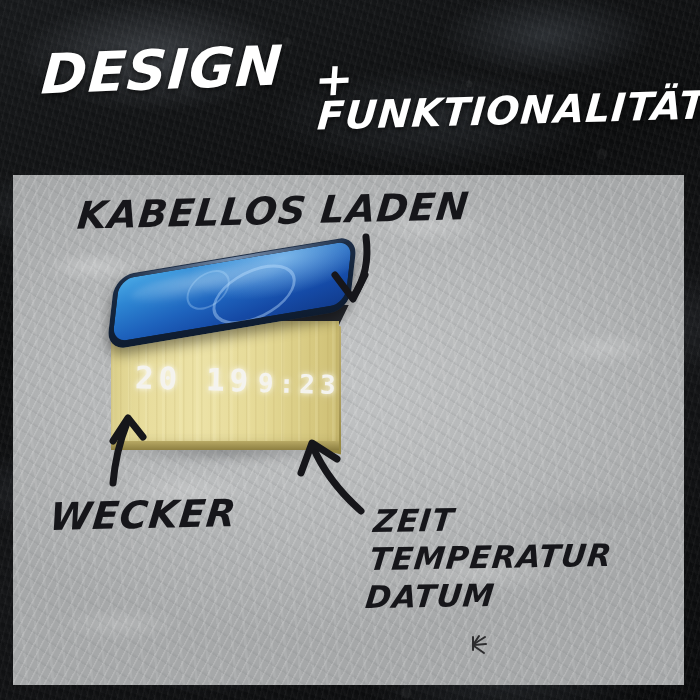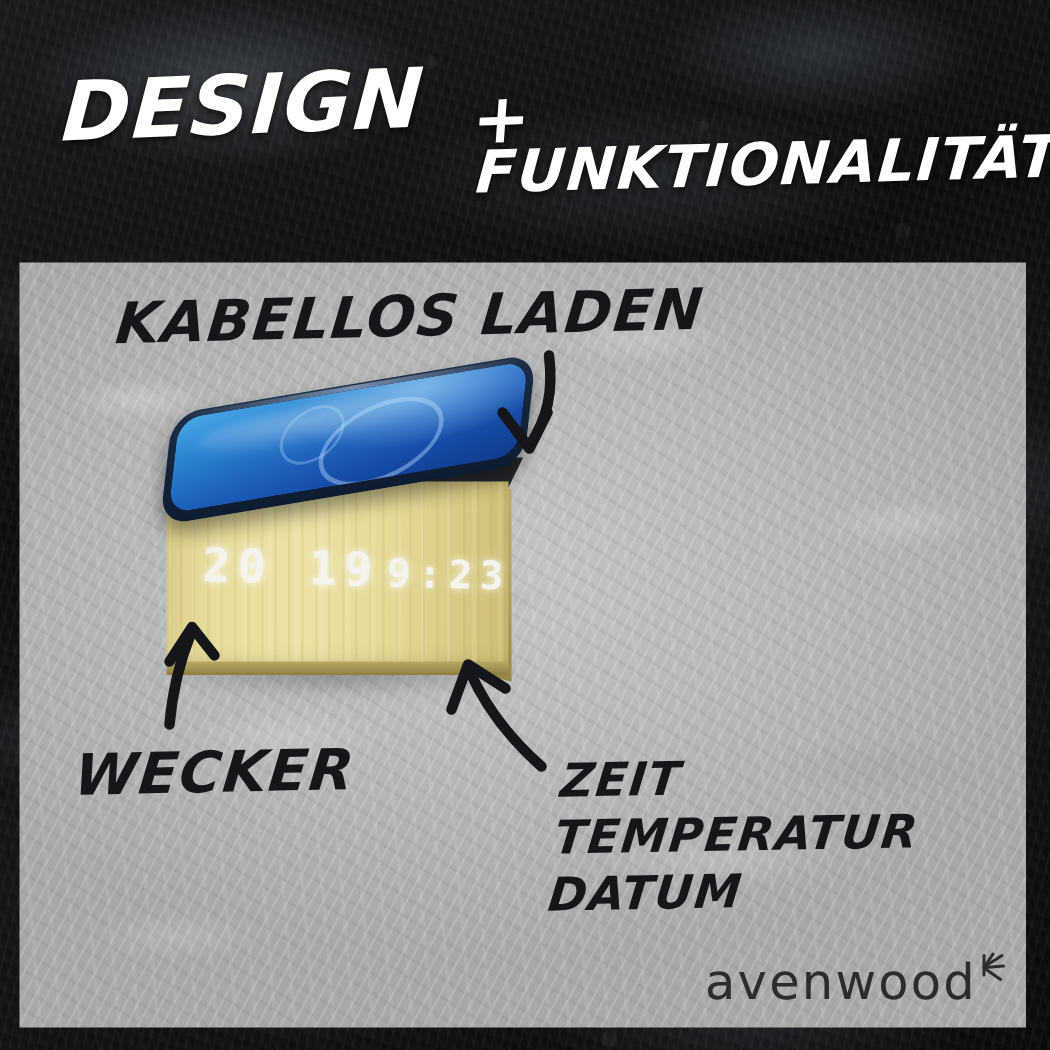--- a/index.html
+++ b/index.html
@@ -298,21 +298,20 @@
 
     <div class="anno anno-kabellos" style="top:14px; left:65px;">KABELLOS LADEN</div>
     <div class="anno anno-wecker" style="top:318px; left:37px;">WECKER</div>
     <div class="anno anno-zeit-block" style="top:325px; left:357px;">
       <div>ZEIT</div>
       <div>TEMPERATUR</div>
       <div>DATUM</div>
     </div>
 
     <div class="brand" style="left:457px; top:459px;">
-      <span class="brand-word">avenwood</span>
       <svg width="22" height="34" viewBox="0 0 22 34" style="margin-bottom:6px; margin-left:-4px;">
         <g stroke="#2c2c2e" stroke-width="2" stroke-linecap="round" fill="none">
           <line x1="7" y1="3" x2="7" y2="16"></line>
           <line x1="8" y1="10" x2="19" y2="3"></line>
           <line x1="8" y1="11" x2="20" y2="10"></line>
           <line x1="8" y1="12" x2="18" y2="19"></line>
           <line x1="7" y1="11" x2="13" y2="2"></line>
         </g>
       </svg>
     </div>

